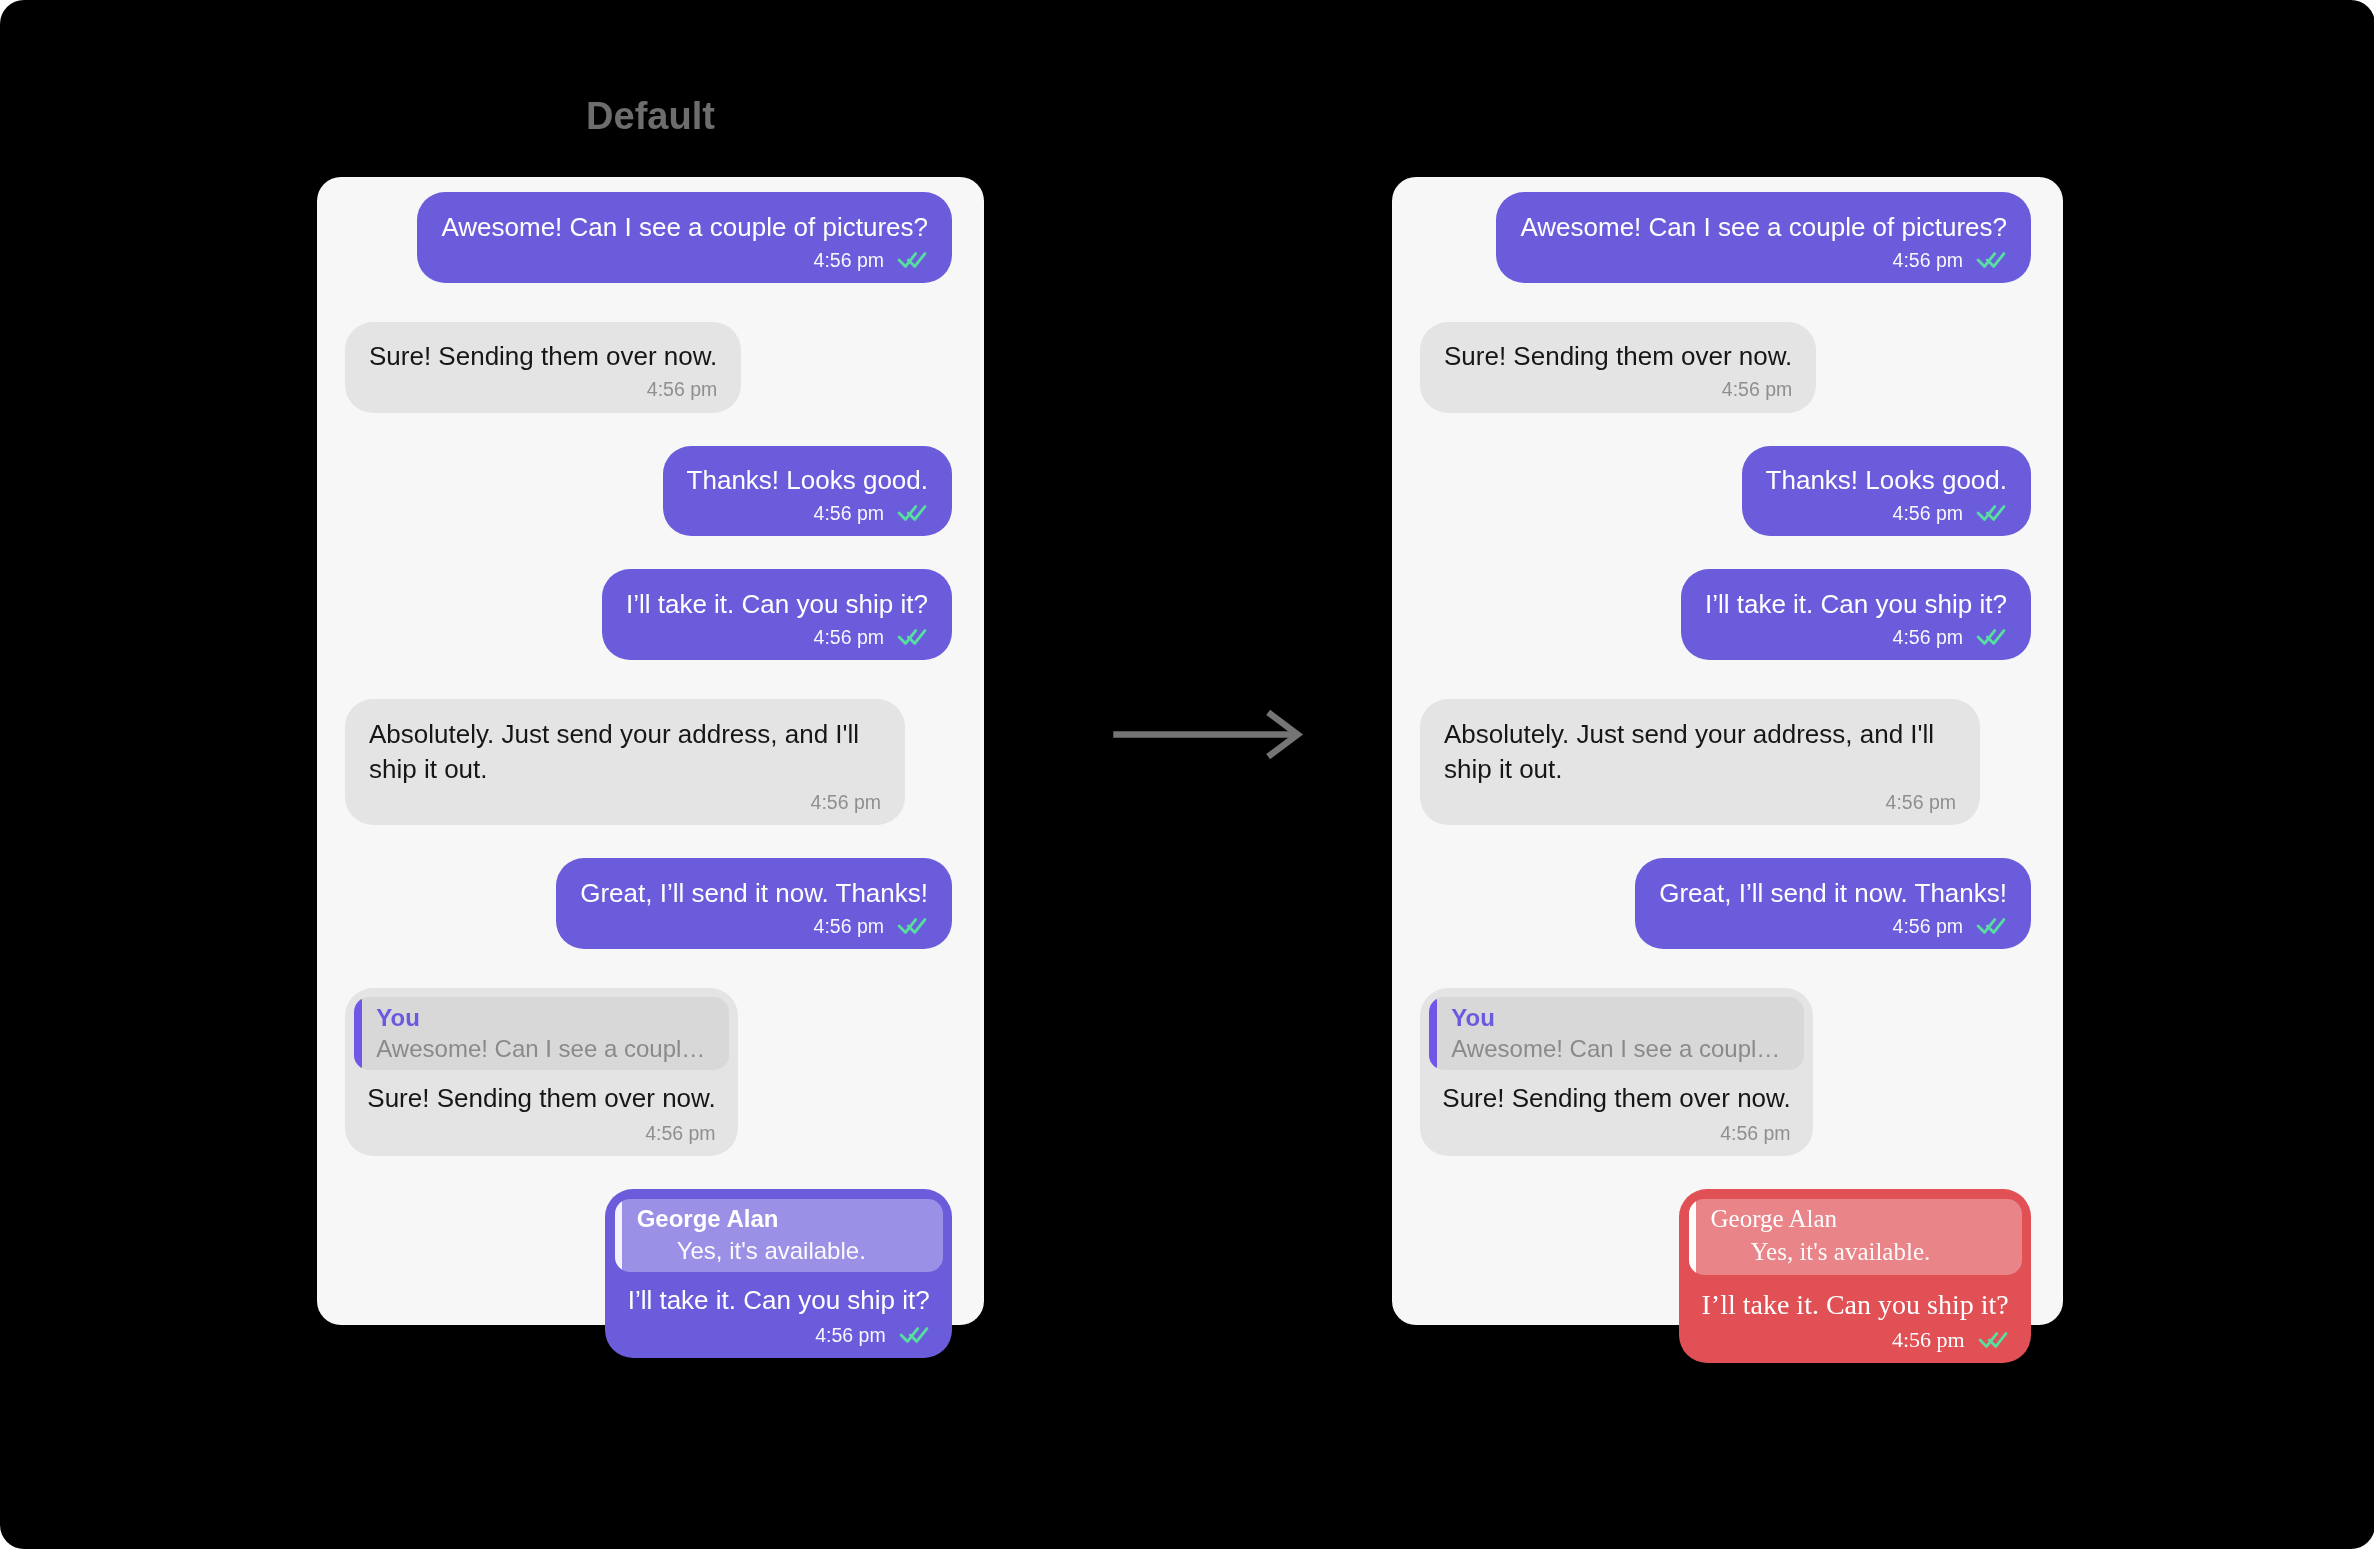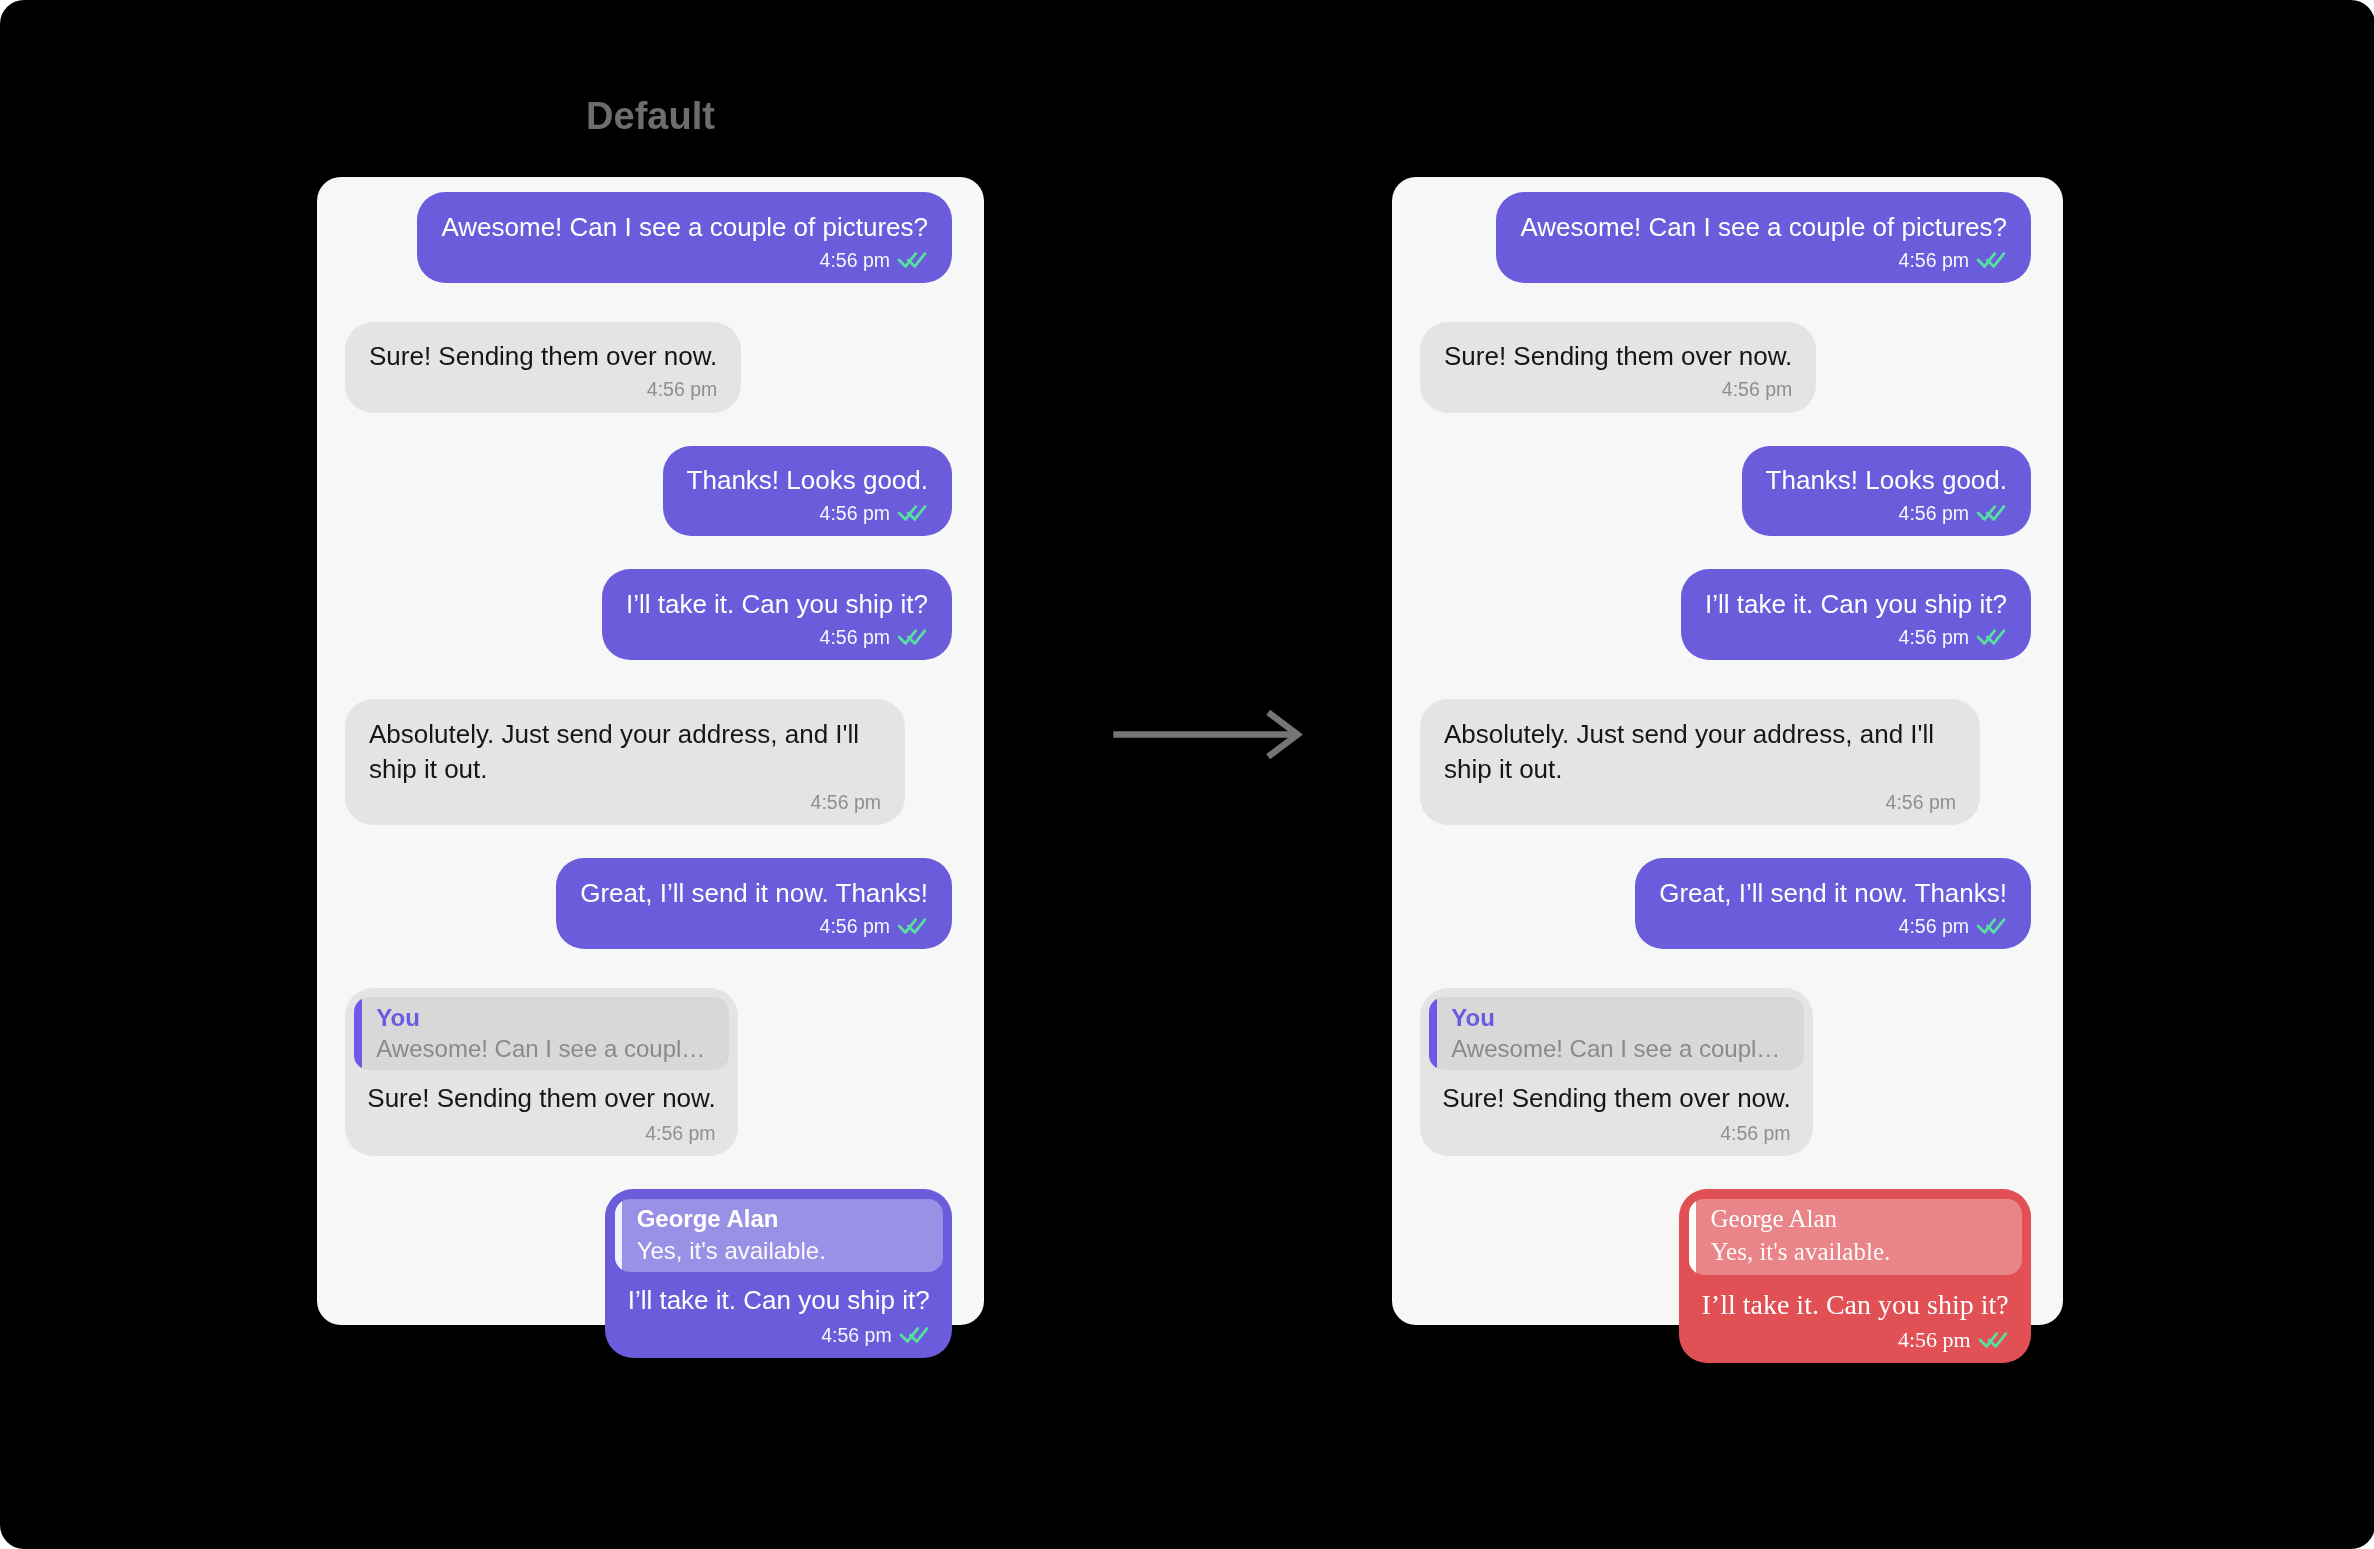--- a/index.html
+++ b/index.html
@@ -32,21 +32,21 @@
     width:fit-content;max-width:560px;
     border-radius:28px;
     font-size:26px;line-height:1.35;
     box-sizing:border-box;
   }
   .msg.in{align-self:flex-start;background:#e4e4e4;color:#161616;margin-top:6px;}
   .msg.out{align-self:flex-end;background:#6b5cdb;color:#ffffff;}
   .msg.plain{padding:17.6px 24px 10.2px 24px;}
 
   .meta{
-    display:flex;justify-content:flex-end;align-items:center;gap:6px;
+    display:flex;justify-content:flex-end;align-items:center;gap:12px;
     margin-top:1.9px;font-size:19.5px;line-height:26px;
   }
   .msg.in .meta{color:#8f8f8f;}
   .msg.out .meta{color:rgba(255,255,255,0.95);}
   .check-icon{width:32px;height:24px;display:block;}
 
   
   .msg.reply{padding:9.3px 9.3px 10.2px 9.3px;}
   .reply .quote{
     position:relative;border-radius:15px;
@@ -59,21 +59,21 @@
     content:"";position:absolute;left:0;top:0;bottom:0;width:7.4px;
     border-radius:7.4px;
   }
   .msg.in .quote{background:#d8d8d8;}
   .msg.in .quote::before{background:#7156e8;}
   .msg.in .q-author{color:#6a5ae0;font-weight:700;}
   .msg.in .q-text{color:#8a8a8a;}
   .msg.out .quote{background:rgba(255,255,255,0.32);}
   .msg.out .quote::before{background:rgba(255,255,255,0.88);}
   .msg.out .q-author{color:#ffffff;font-weight:700;}
-  .msg.out .q-text{color:rgba(255,255,255,0.96);}
+  .msg.out .q-text{color:rgba(255,255,255,0.96);margin-left:40px;}
   .q-text{white-space:nowrap;overflow:hidden;text-overflow:ellipsis;}
   .reply .text{padding:0 13px;margin-top:11px;white-space:nowrap;}
   .reply .meta{padding:0 13px;margin-top:3.7px;}
 
   
   .msg.styled{
     background:#e05055;
     font-family:"Liberation Serif", serif;
     font-size:28px;
   }

